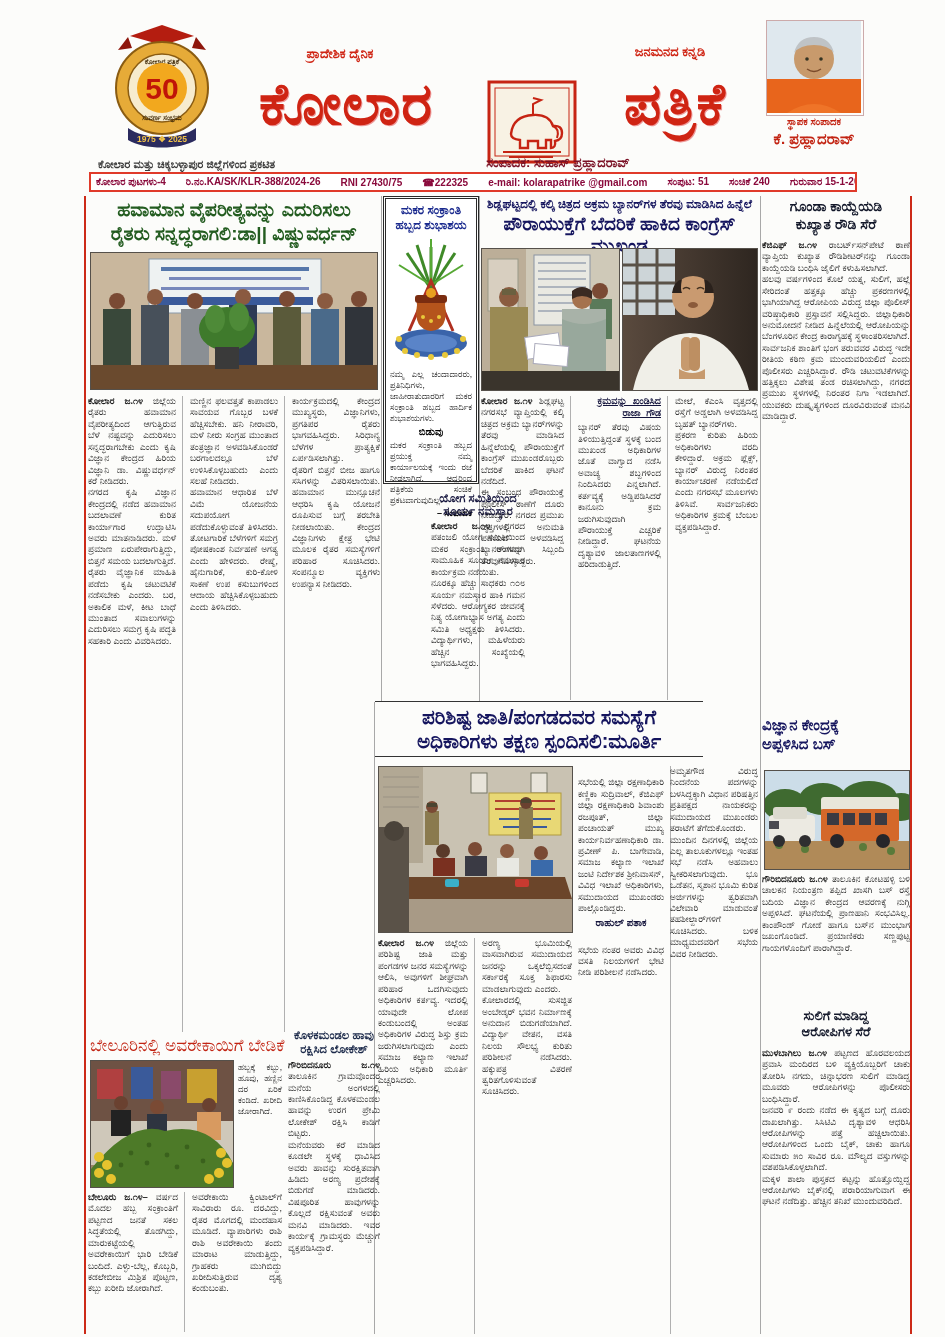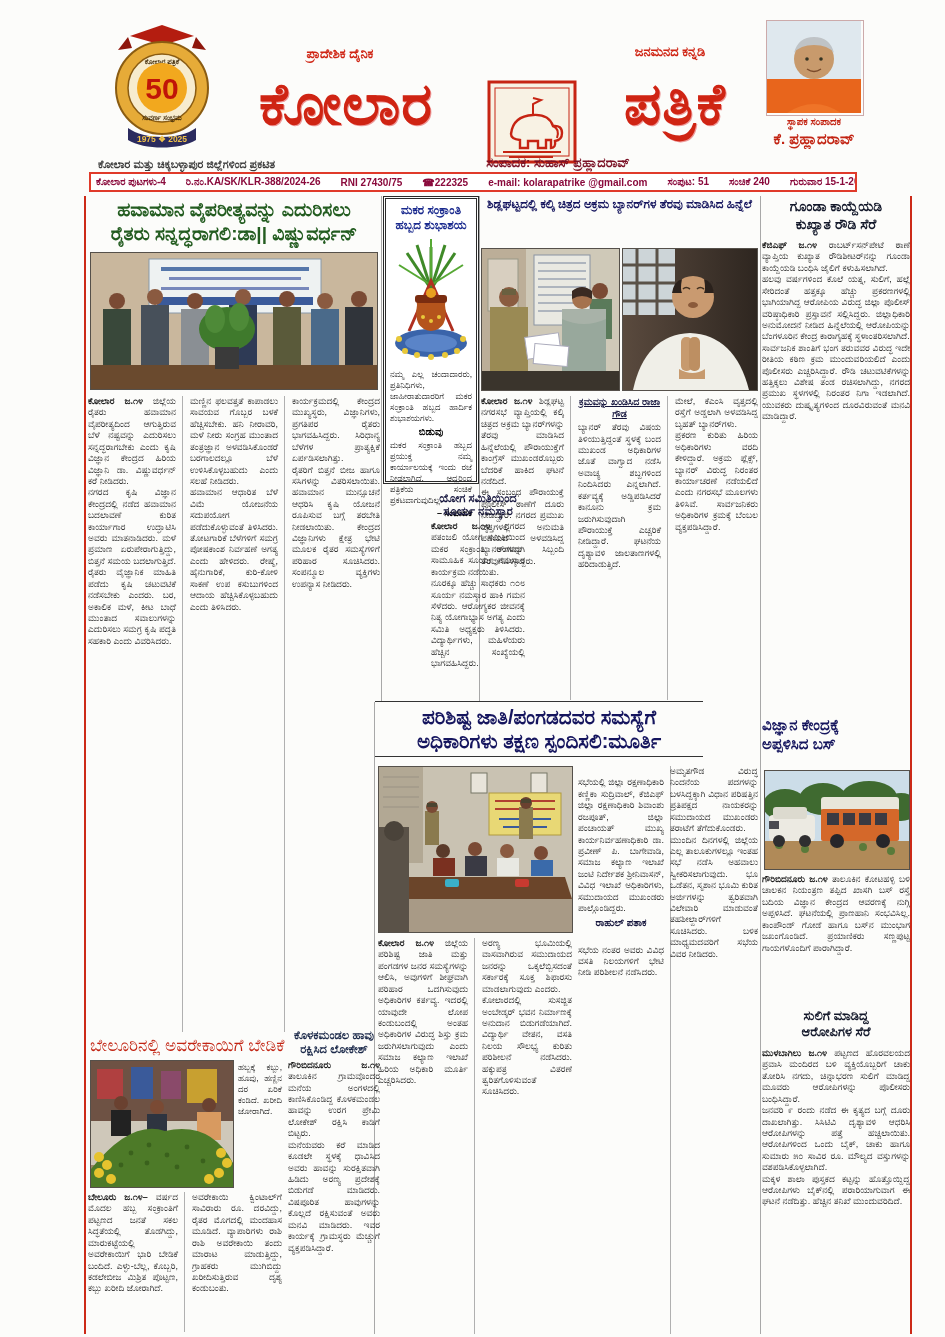--- a/index.html
+++ b/index.html
@@ -10,21 +10,21 @@
   .dl{font-weight:bold;}
   .cols{display:flex;gap:7px;}
   .cols>div{flex:1;overflow:hidden;border-right:1px solid #b0b0b0;padding-right:6px;}
   .cols>div:last-child{border-right:none;padding-right:0;}
   .photo{border:1px solid #55504a;box-sizing:border-box;overflow:hidden;background:#cfc8ba;}
   .photo svg{display:block;}
   .hl-green{font-weight:bold;color:#235c20;text-align:center;white-space:pre-line;line-height:1.25;}
   .hl-navy{font-weight:bold;color:#15155e;text-align:center;white-space:pre-line;line-height:1.2;}
   .hl-dark{font-weight:bold;color:#13182a;text-align:center;white-space:pre-line;line-height:1.25;}
   .hl-red{font-weight:normal;color:#c22413;text-align:left;white-space:nowrap;}
-  .subhead-u{display:block;font-weight:bold;text-decoration:underline;text-align:center;color:#14143c;margin-bottom:2px;}
+  .subhead-u{display:block;font-weight:bold;text-decoration:underline;text-align:right;color:#14143c;margin-bottom:2px;font-family:Liberation Mono, monospace;}
   .subhead-c{display:block;font-weight:bold;text-align:center;color:#14143c;}
   .rule-v{background:#a8a8a8;width:1px;}
   .rule-red{background:#cc2a18;width:2px;}
   .mast-title{font-weight:bold;color:#cf2413;letter-spacing:1px;
               font-family:"DejaVu Serif",serif;text-shadow:1px 1px 0 #e99;}
   .tag{font-weight:bold;color:#cf2413;text-align:center;font-size:13px;}
   .infobar{display:flex;align-items:center;gap:20px;border:2px solid #e03a2a;
            background:#fff;font-size:10px;font-weight:bold;color:#8a0a3c;
            padding:1px 5px;white-space:nowrap;overflow:hidden;box-sizing:border-box;}
   .box-sk{border:1.5px solid #2a2a2a;outline:1px solid #2a2a2a;outline-offset:1px;
@@ -254,20 +254,21 @@
   </div>
 
   <div class="abs" style="left:399px;top:492px;width:94px;height:208px;margin-left:32px;">
     <div class="subhead-c" style="font-size:11.5px;white-space:pre-line;">ಯೋಗ ಸಮಿತಿಯಿಂದ
 ಸೂರ್ಯ ನಮಸ್ಕಾರ</div>
     <div class="just" style="margin-top:3px;height:176px;"><span class="dl">ಕೋಲಾರ ಜ.೧೪</span> <span>ನಗರದ ಪತಂಜಲಿ ಯೋಗ ಸಮಿತಿಯಿಂದ ಮಕರ ಸಂಕ್ರಾಂತಿ ಅಂಗವಾಗಿ ಸಾಮೂಹಿಕ ಸೂರ್ಯ ನಮಸ್ಕಾರ ಕಾರ್ಯಕ್ರಮ ನಡೆಯಿತು.
 ನೂರಕ್ಕೂ ಹೆಚ್ಚು ಸಾಧಕರು ೧೦೮ ಸೂರ್ಯ ನಮಸ್ಕಾರ ಹಾಕಿ ಗಮನ ಸೆಳೆದರು. ಆರೋಗ್ಯಕರ ಜೀವನಕ್ಕೆ ನಿತ್ಯ ಯೋಗಾಭ್ಯಾಸ ಅಗತ್ಯ ಎಂದು ಸಮಿತಿ ಅಧ್ಯಕ್ಷರು ತಿಳಿಸಿದರು. ವಿದ್ಯಾರ್ಥಿಗಳು, ಮಹಿಳೆಯರು ಹೆಚ್ಚಿನ ಸಂಖ್ಯೆಯಲ್ಲಿ ಭಾಗವಹಿಸಿದ್ದರು.</span></div>
   </div>
 
   <div class="abs hl-navy" style="left:481px;top:197px;width:277px;font-size:12px;">ಶಿಡ್ಲಘಟ್ಟದಲ್ಲಿ ಕಲ್ಕಿ ಚಿತ್ರದ ಅಕ್ರಮ ಬ್ಯಾನರ್‌ಗಳ ತೆರವು ಮಾಡಿಸಿದ ಹಿನ್ನೆಲೆ</div>
+  <div class="abs hl-navy" style="left:481px;top:213px;width:277px;font-size:18.5px;">ಪೌರಾಯುಕ್ತೆಗೆ ಬೆದರಿಕೆ ಹಾಕಿದ ಕಾಂಗ್ರೆಸ್ ಮುಖಂಡ</div>
 
   <div class="abs photo" style="left:481px;top:248px;width:139px;height:143px;">
     <svg width="137" height="141" viewBox="0 0 137 141">
       <rect width="137" height="141" fill="#cfc9b8"></rect>
       <rect width="44" height="141" fill="#bcae98"></rect>
       <rect x="6" y="10" width="30" height="52" fill="#d8cfc0" stroke="#998"></rect>
       <rect x="52" y="6" width="56" height="70" fill="#e9e9e2" stroke="#8a94a2"></rect>
       <g stroke="#9aa4b2" stroke-width="1.5">
           <path d="M56 14 h48 M56 22 h48 M56 30 h48 M56 38 h48 M56 46 h48 M56 54 h48 M56 62 h48"></path>
         </g>

